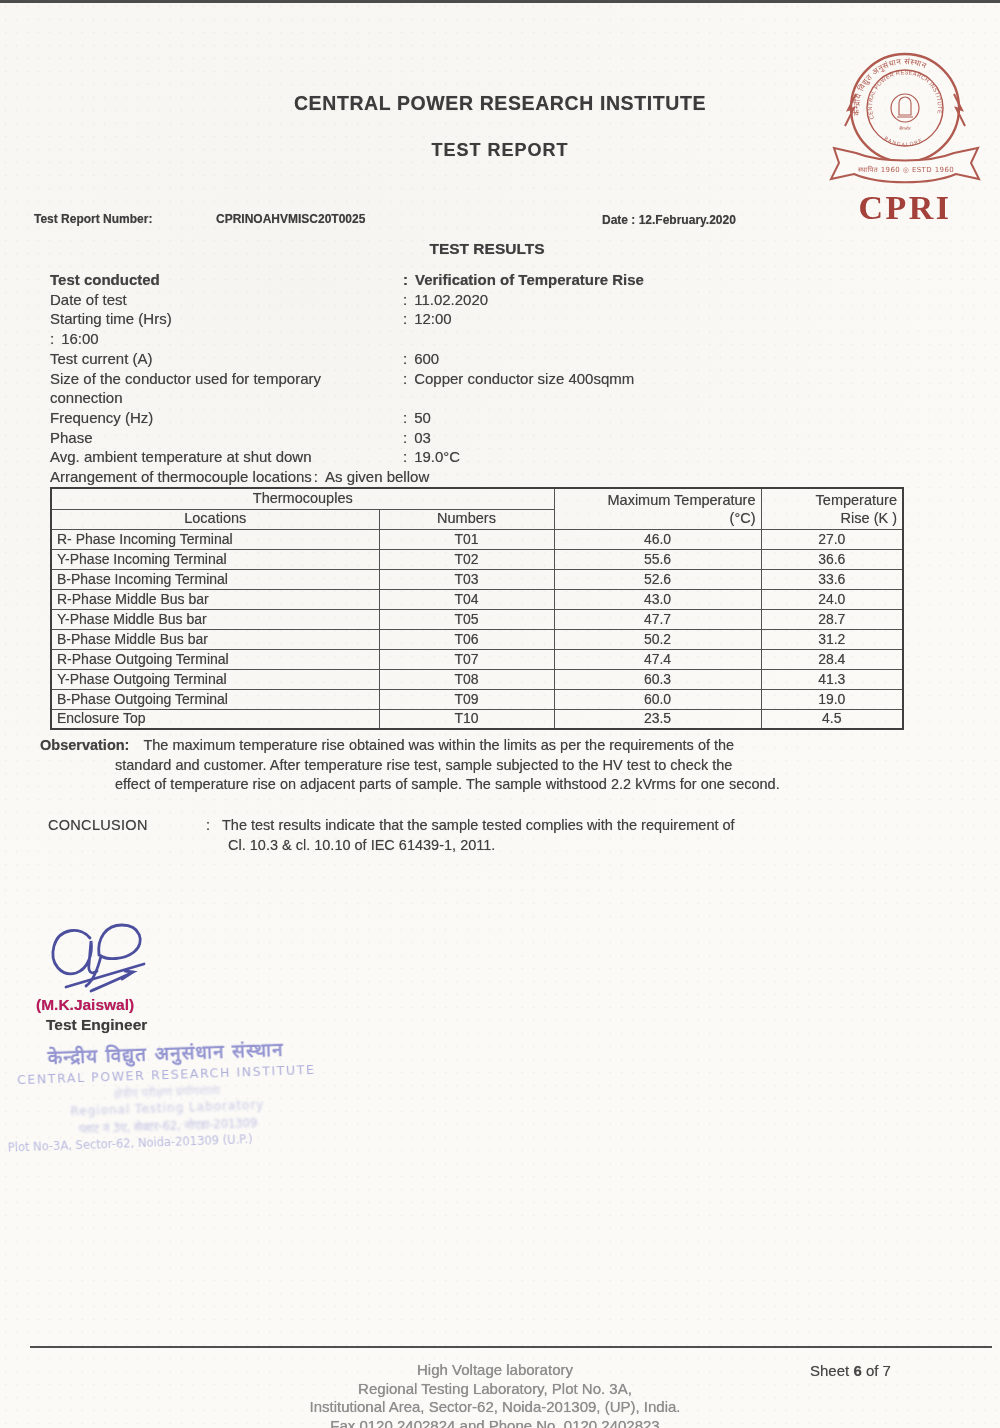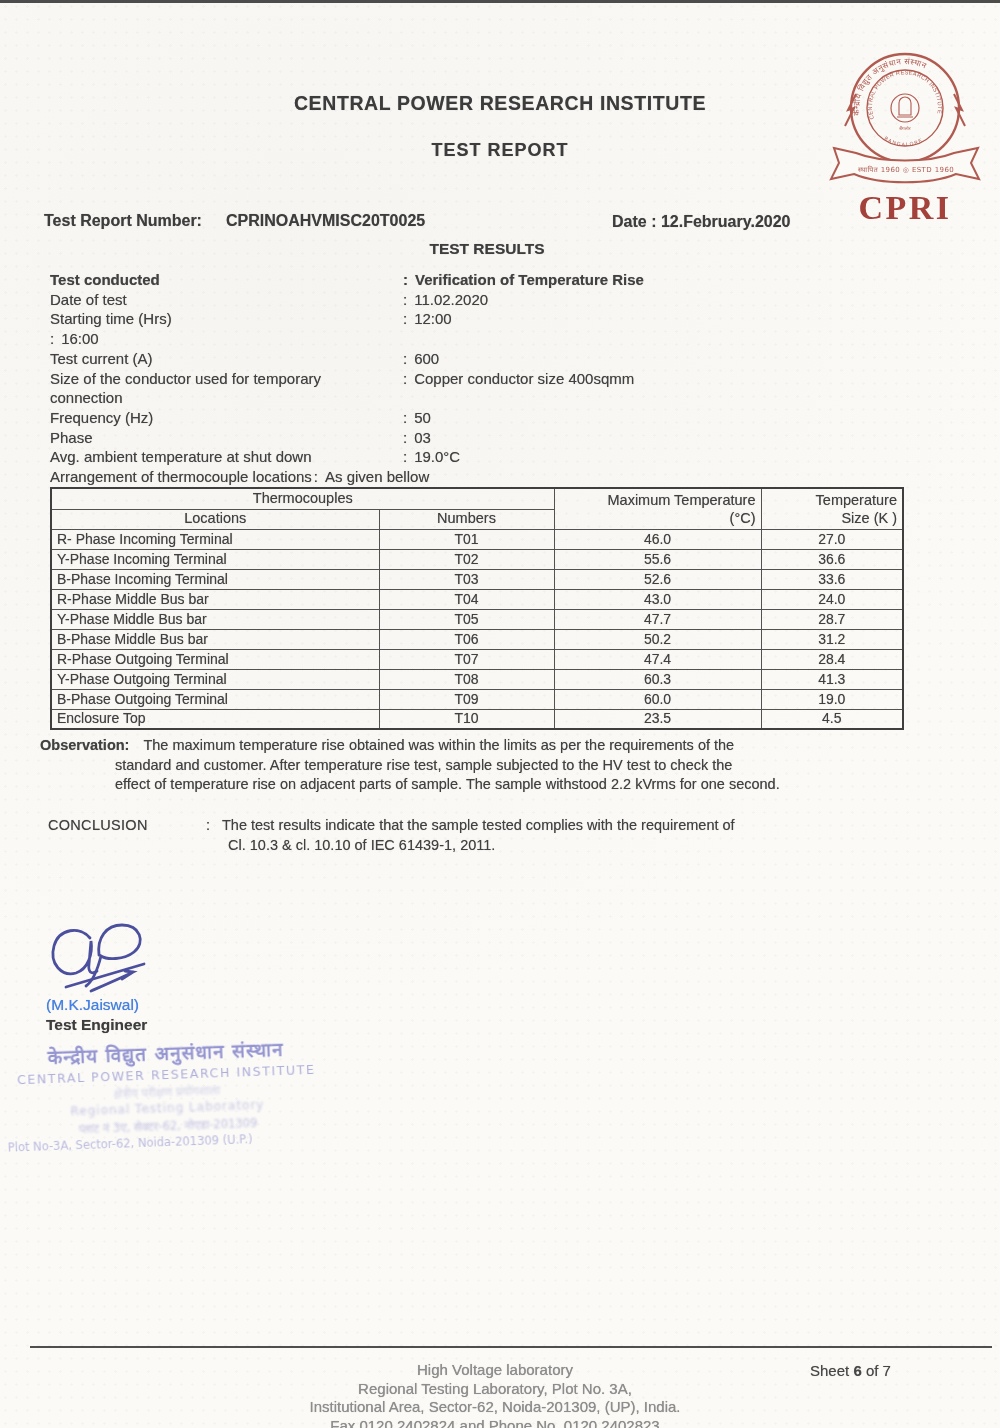--- a/index.html
+++ b/index.html
@@ -15,21 +15,21 @@
     color:#414141;
   }
   .soft{text-shadow:0 0 .7px rgba(60,60,60,.55)}
   .abs{position:absolute}
 
   .scanline{position:absolute;top:0;left:0;width:1000px;height:3px;background:#2e2e2e;opacity:.85}
 
   .page-title{top:92px;left:7px;width:986px;text-align:center;font-size:19.5px;font-weight:bold;letter-spacing:.6px;color:#3c3c3c}
   .report-subtitle{top:140px;left:0;width:1000px;text-align:center;font-size:18px;font-weight:bold;letter-spacing:1px;color:#3c3c3c}
 
-  .repline{top:212px;left:44px;width:910px;font-size:16px;font-weight:bold;color:#3d3d3d}
+  .repline{top:212px;left:34px;width:910px;font-size:12px;font-weight:bold;color:#3d3d3d}
   .repline .num{position:absolute;left:182px;top:0}
   .repline .date{position:absolute;left:568px;top:1px}
   .section-title{top:240px;left:0;width:974px;text-align:center;font-size:15.5px;font-weight:bold;color:#3d3d3d}
 
   .details{top:270px;left:50px;width:900px;font-size:15px;line-height:19.7px}
   .d-row{display:flex;align-items:flex-start}
   .d-label{flex:0 0 353px;padding-right:10px}
   .d-row.inline .d-label{flex:0 0 auto;padding-right:0;margin-right:2px}
   .d-val{white-space:nowrap}
   .dc{font-style:normal;margin-right:7px}
@@ -46,21 +46,21 @@
 
   .obs{top:736px;left:40px;width:885px;font-size:14.5px;line-height:19.6px;padding-left:75px}
   .obs-head{font-weight:bold;margin-left:-75px;padding-right:14px}
 
   .conc{top:815px;left:48px;font-size:14.5px;line-height:20px}
   .conc-head{position:absolute;left:0;top:0;font-weight:normal;letter-spacing:.3px}
   .conc-colon{position:absolute;left:158px;top:0}
   .conc-text{margin-left:174px;width:640px}
   .conc-text .l2{margin-left:6px}
 
-  .sig-name{top:996px;left:46px;font-size:15.5px;font-weight:normal;color:#3b82f6}
+  .sig-name{top:996px;left:36px;font-size:15.5px;font-weight:bold;color:#be185d}
   .sig-role{top:1016px;left:46px;font-size:15.5px;font-weight:bold;color:#3d3d3d}
 
   .stamp{top:1040px;left:2px;width:330px;transform:rotate(-2deg);color:#7b7cc8;text-align:center;filter:blur(.35px);font-family:"DejaVu Sans","Liberation Sans",sans-serif}
   .st1{font-size:19px;font-weight:bold;letter-spacing:1px;opacity:.8;filter:blur(.5px)}
   .st2{font-size:12.5px;letter-spacing:1.6px;opacity:.6;margin-top:1px;filter:blur(.5px)}
   .st3{font-size:11.5px;opacity:.32;margin-top:2px;filter:blur(.9px)}
   .st4{font-size:12px;letter-spacing:1px;opacity:.4;margin-top:2px;filter:blur(.8px)}
   .st5{font-size:11.5px;opacity:.45;margin-top:3px;filter:blur(.8px)}
   .st6{font-size:11.5px;opacity:.5;margin-top:2px;text-align:left;padding-left:4px;filter:blur(.6px)}
 
@@ -173,21 +173,21 @@
     </colgroup>
   <tbody>
       <tr>
     <th class="grp" colspan="2">Thermocouples</th>
     <th class="two" rowspan="2">
           <div>Maximum Temperature</div>
           <div>(°C)</div>
         </th>
     <th class="two" rowspan="2">
           <div>Temperature</div>
-          <div>Size (K )</div>
+          <div>Rise (K )</div>
         </th>
   </tr>
   <tr class="h2">
     <th>Locations</th>
     <th>Numbers</th>
   </tr>
   <tr>
         <td class="c1">R- Phase Incoming Terminal</td>
         <td class="c">T01</td>
         <td class="c">46.0</td>

